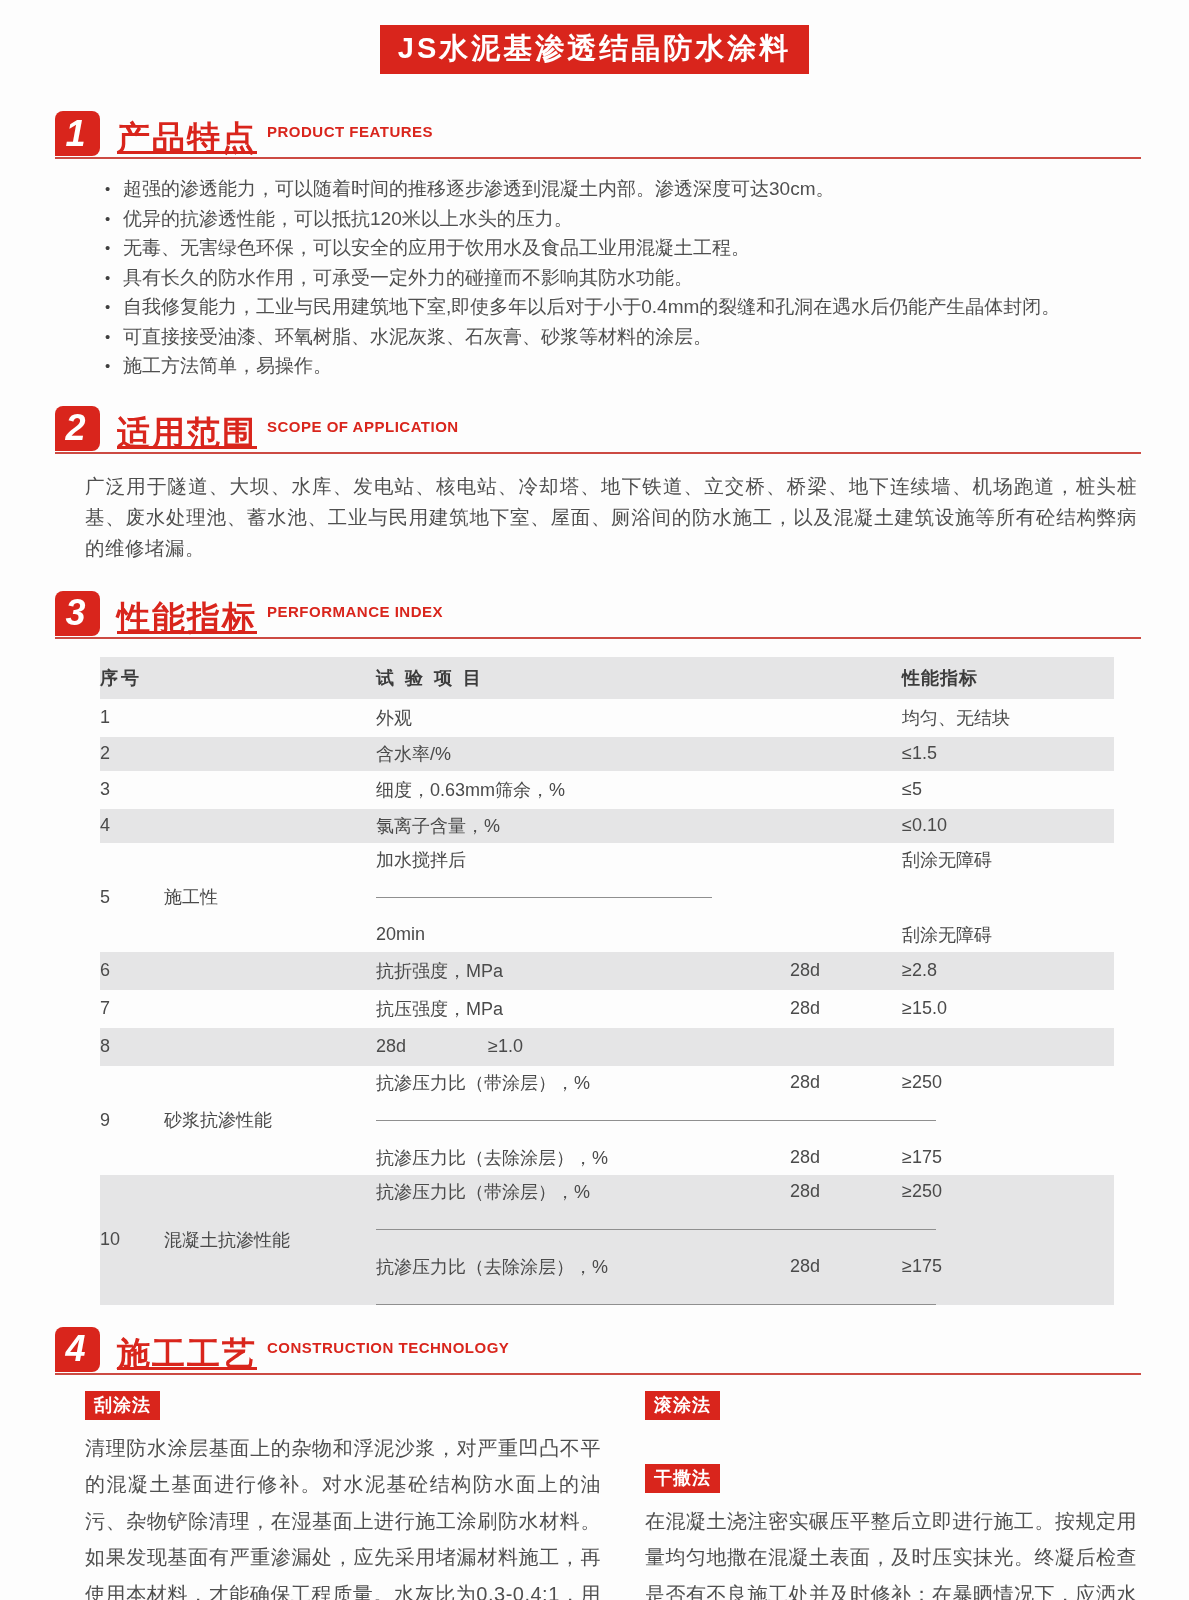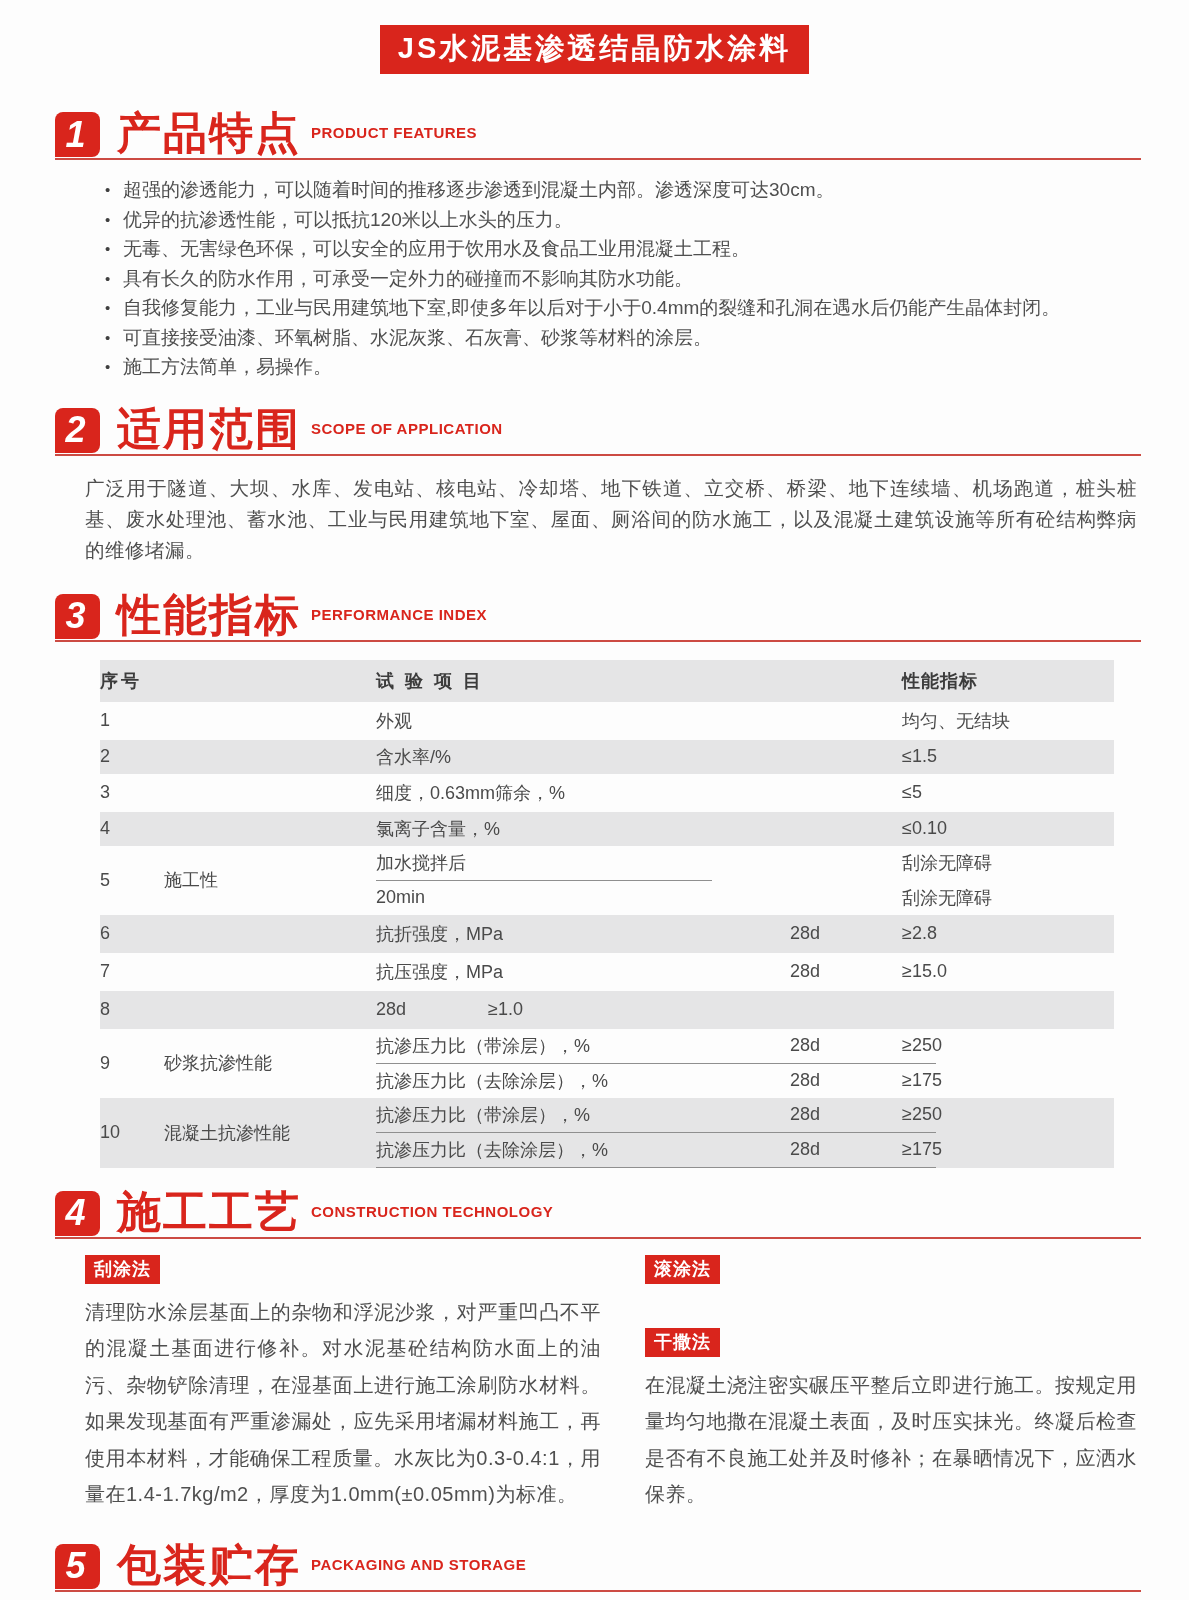--- a/index.html
+++ b/index.html
@@ -32,23 +32,24 @@
   }
   .sec-num{
     width:45px;height:45px;flex:0 0 45px;
     background:var(--accent);color:#fff;
     font-size:36px;font-weight:bold;font-style:italic;
     display:flex;align-items:center;justify-content:center;
     border-radius:8px 8px 8px 0;
     padding-right:4px;box-sizing:border-box;
   }
   .sec-title{
-    color:var(--accent);font-size:44px;font-weight:bold;
+    color:var(--accent);font-size:33px;font-weight:bold;
     margin-left:17px;letter-spacing:2px;line-height:1;
     padding-bottom:2px;
+    text-decoration:underline;
   }
   .sec-sub{
     color:var(--accent);font-size:15px;font-weight:bold;
     margin-left:10px;letter-spacing:.5px;padding-bottom:17px;line-height:1;
   }
   
   .features{margin:15px 48px 0 105px;padding:0;list-style:none;}
   .features li{
     font-size:19px;line-height:29.5px;color:#4f4f4f;
     position:relative;padding-left:18px;
@@ -67,21 +68,21 @@
   .t-row.gray{background:var(--rowgray);}
   .t-row.head{min-height:42px;font-weight:bold;color:#3c3c3c;}
   .c-no{width:64px;flex:0 0 64px;text-align:left;}
   .c-cat{width:212px;flex:0 0 212px;}
   .c-item{width:414px;flex:0 0 414px;}
   .c-age{width:112px;flex:0 0 112px;}
   .c-idx{flex:1;}
   .head .c-item,.head .c-no{letter-spacing:3px;}
   .head .c-idx{letter-spacing:1px;}
   .t-row.tall{align-items:center;}
-  .subs{flex:1;display:flex;flex-direction:column;justify-content:center;}
+  .subs{flex:1;display:flex;flex-direction:column;justify-content:center;gap:20px;}
   .sub{display:flex;align-items:center;min-height:34px;}
   .sub .c-item{width:414px;flex:0 0 414px;}
   .divider{height:0;border-bottom:1px solid #8f8f8f;}
   .div-short{width:336px;}
   .div-long{width:560px;}
   
   .methods{display:flex;margin:16px 52px 0 85px;gap:44px;}
   .m-left{width:516px;flex:0 0 516px;}
   .m-right{flex:1;}
   .badge{

